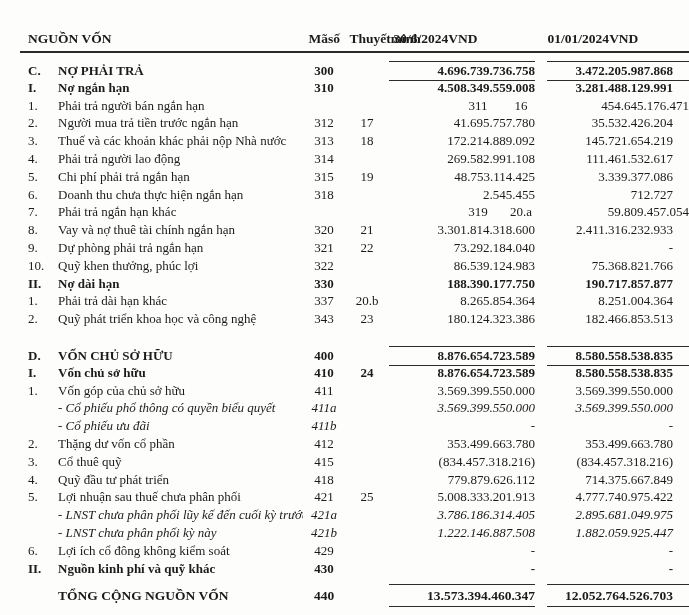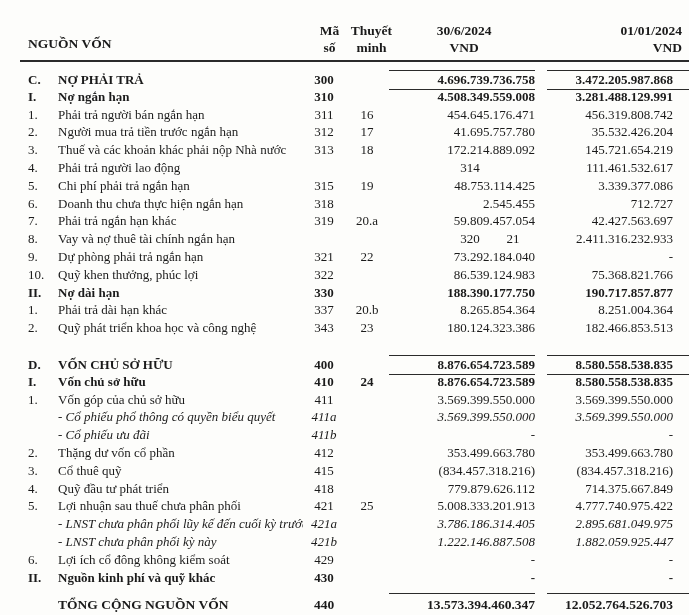--- a/index.html
+++ b/index.html
@@ -18,21 +18,21 @@
     display:flex;align-items:flex-end;
     padding:22px 3px 6px 28px;
     position:relative;
     font-weight:bold;font-size:13.5px;line-height:17px;
   }
   .thead::after{
     content:"";position:absolute;left:20px;right:0;bottom:0;
     height:2px;background:#2b2b2b;
   }
   .th-title{width:288px;align-self:center;padding-top:8px;}
-  .th-stack{display:flex;flex-direction:column;align-items:center;}
+  .th-stack{display:flex;flex-direction:row;align-items:center;}
   .th-code{width:42px;}
   .th-note{width:44px;}
   .th-v1{width:146px;}
   .th-v2{width:138px;margin-left:12px;align-items:flex-end;padding-right:4px;}
 
   
   .tbody{padding-top:8px;}
   .row{
     display:flex;align-items:baseline;
     height:17.8px;
@@ -95,21 +95,20 @@
       <span class="c-note"></span>
       <span class="c-v1">4.508.349.559.008</span>
       <span class="c-v2">3.281.488.129.991</span>
     </div>
       <div class="row">
       <span class="c-num">1.</span>
       <span class="c-label">Phải trả người bán ngắn hạn</span>
       <span class="c-code">311</span>
       <span class="c-note">16</span>
       <span class="c-v1">454.645.176.471</span>
-      <span class="c-v2">456.319.808.742</span>
     </div>
       <div class="row">
       <span class="c-num">2.</span>
       <span class="c-label">Người mua trả tiền trước ngắn hạn</span>
       <span class="c-code">312</span>
       <span class="c-note">17</span>
       <span class="c-v1">41.695.757.780</span>
       <span class="c-v2">35.532.426.204</span>
     </div>
       <div class="row">
@@ -118,20 +117,21 @@
       <span class="c-code">313</span>
       <span class="c-note">18</span>
       <span class="c-v1">172.214.889.092</span>
       <span class="c-v2">145.721.654.219</span>
     </div>
       <div class="row">
       <span class="c-num">4.</span>
       <span class="c-label">Phải trả người lao động</span>
       <span class="c-code">314</span>
       <span class="c-note"></span>
+      <span class="c-v1">269.582.991.108</span>
       <span class="c-v2">111.461.532.617</span>
     </div>
       <div class="row">
       <span class="c-num">5.</span>
       <span class="c-label">Chi phí phải trả ngắn hạn</span>
       <span class="c-code">315</span>
       <span class="c-note">19</span>
       <span class="c-v1">48.753.114.425</span>
       <span class="c-v2">3.339.377.086</span>
     </div>
@@ -142,27 +142,27 @@
       <span class="c-note"></span>
       <span class="c-v1">2.545.455</span>
       <span class="c-v2">712.727</span>
     </div>
       <div class="row">
       <span class="c-num">7.</span>
       <span class="c-label">Phải trả ngắn hạn khác</span>
       <span class="c-code">319</span>
       <span class="c-note">20.a</span>
       <span class="c-v1">59.809.457.054</span>
-      <span class="c-v2">42.427.563.697</span>
     </div>
       <div class="row">
       <span class="c-num">8.</span>
       <span class="c-label">Vay và nợ thuê tài chính ngắn hạn</span>
       <span class="c-code">320</span>
       <span class="c-note">21</span>
+      <span class="c-v1">3.301.814.318.600</span>
       <span class="c-v2">2.411.316.232.933</span>
     </div>
       <div class="row">
       <span class="c-num">9.</span>
       <span class="c-label">Dự phòng phải trả ngắn hạn</span>
       <span class="c-code">321</span>
       <span class="c-note">22</span>
       <span class="c-v1">73.292.184.040</span>
       <span class="c-v2">-</span>
     </div>

